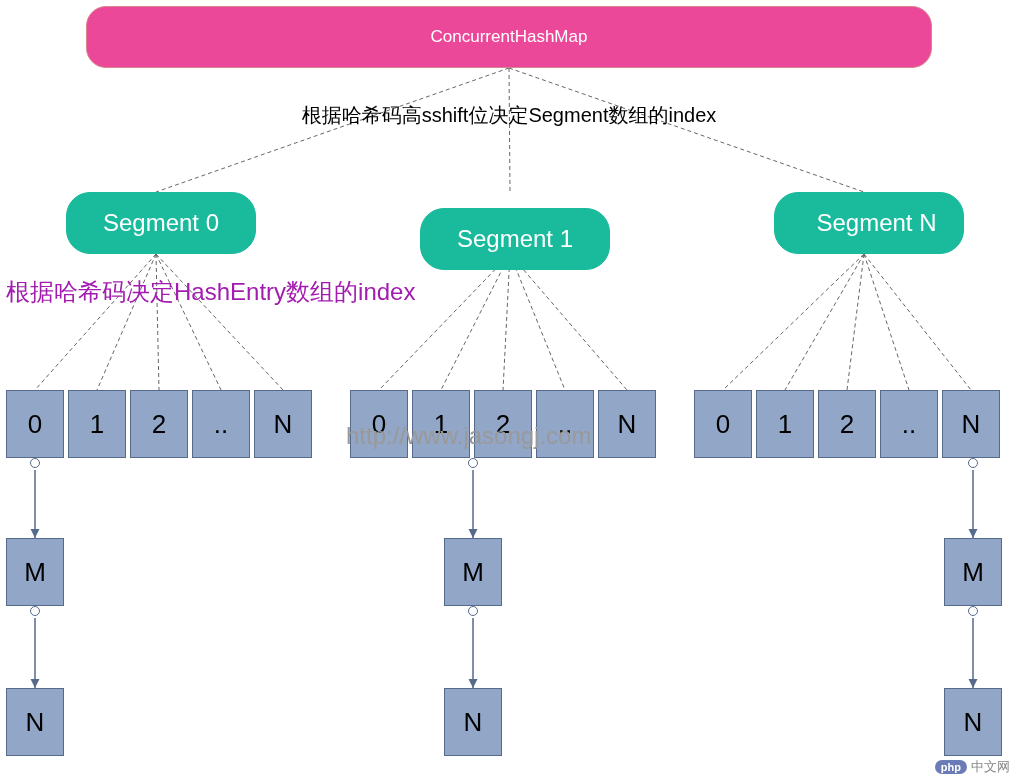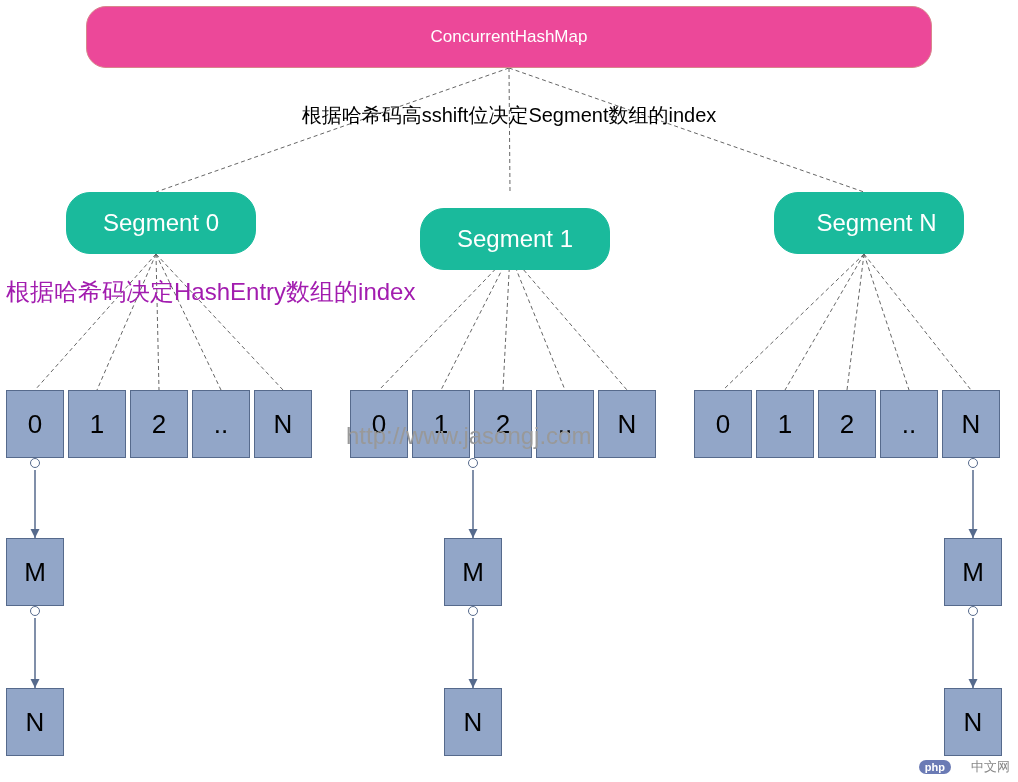--- a/index.html
+++ b/index.html
@@ -104,21 +104,21 @@
       color: #999;
     }
     .footer-logo {
       position: absolute;
       right: 8px;
       bottom: 6px;
       font-size: 13px;
       color: #888;
       display: flex;
       align-items: center;
-      gap: 20px;
+      gap: 4px;
     }
     .footer-logo .php {
       background: #6b7bb5;
       color: #fff;
       border-radius: 10px;
       padding: 1px 6px;
       font-size: 11px;
       font-weight: bold;
     }
     svg.lines {

